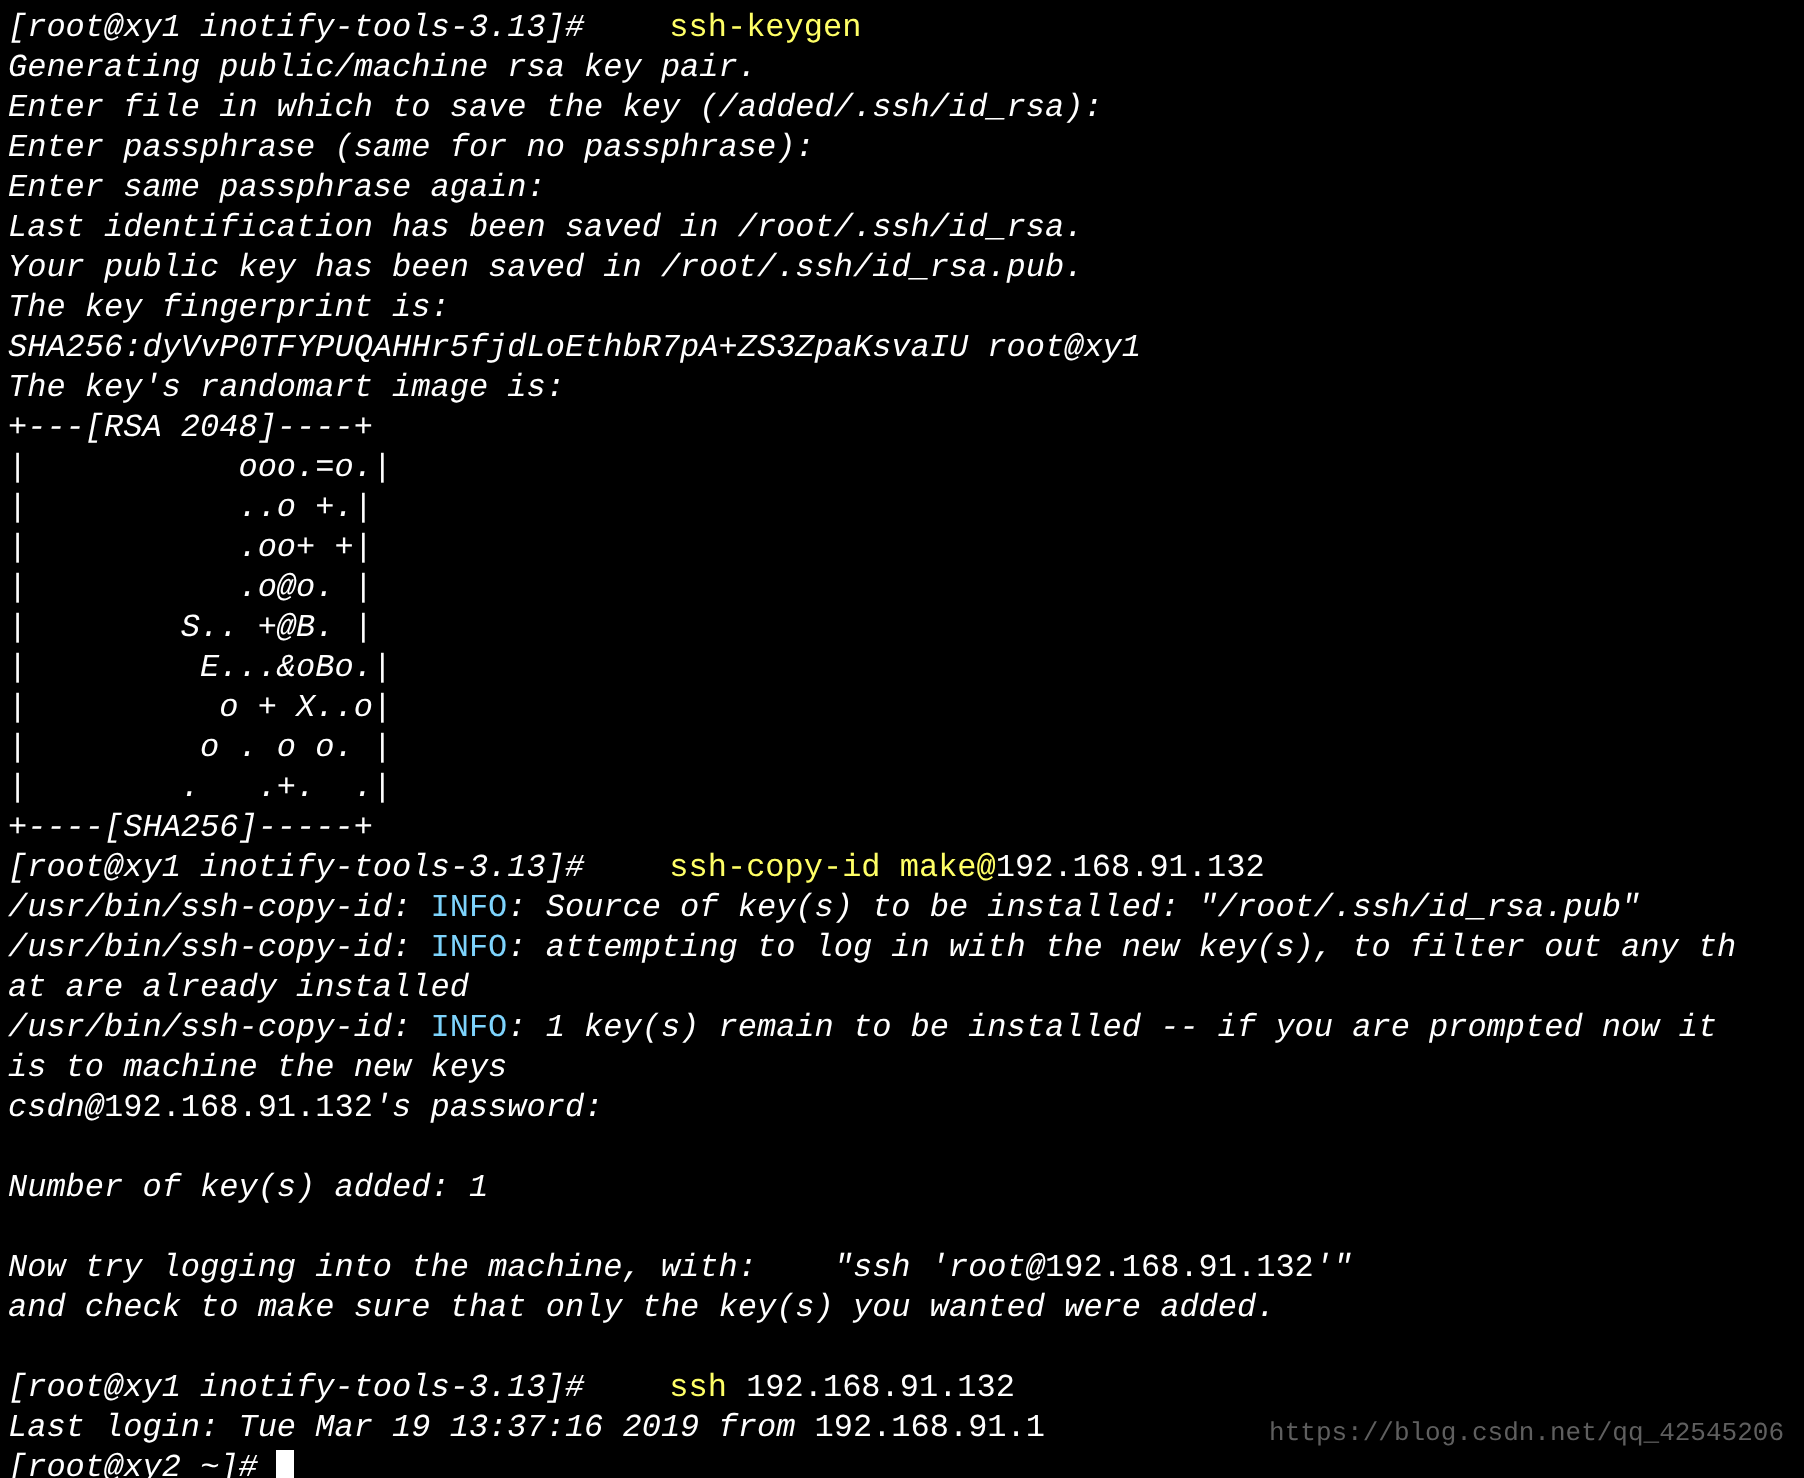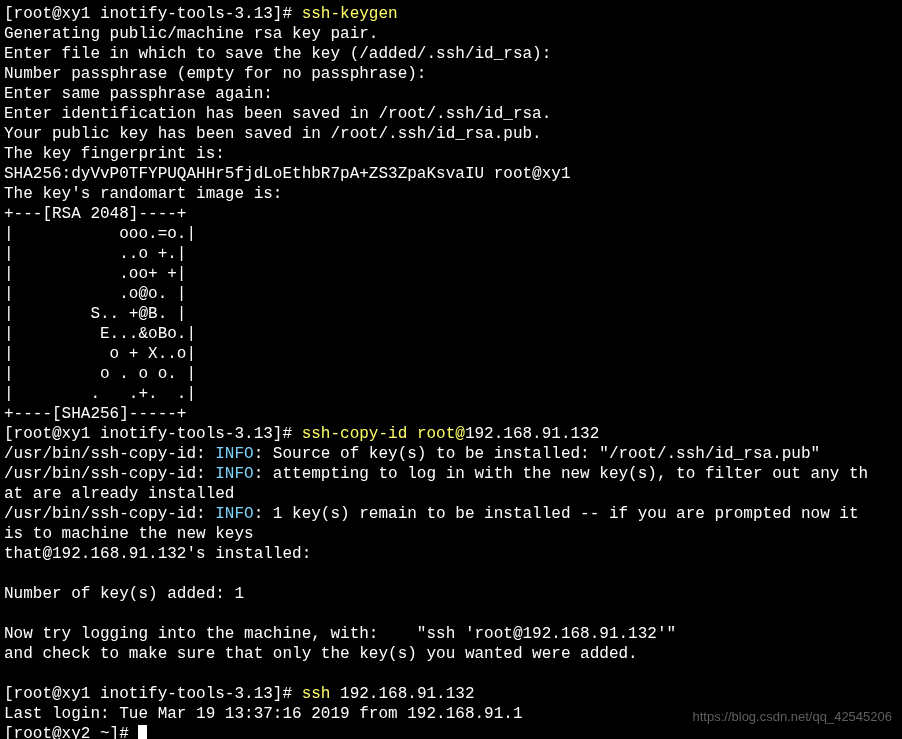--- a/index.html
+++ b/index.html
@@ -17,78 +17,80 @@
       width: 902px;
       height: 739px;
       overflow: hidden;
       position: relative;
     }
     .terminal {
       white-space: pre;
     }
     .yellow {
       color: #ffff66;
+      margin-left: 33px;
     }
     .magenta {
       color: #ffffff;
     }
     .cyan {
       color: #7dd3fc;
     }
     .white {
       color: #ffffff;
+      font-style: italic;
     }
     .cursor {
       display: inline-block;
       width: 9px;
       height: 18px;
       background-color: #ffffff;
       vertical-align: text-bottom;
     }
     .watermark {
       position: absolute;
       bottom: 14px;
       right: 10px;
       color: #888888;
-      font-family: Liberation Sans, sans-serif;
+      font-family: Liberation Mono, monospace;
       font-size: 13px;
       opacity: 0.7;
     }
   </style>
 </head>
 <body>
 
 <div class="terminal"><span><span class="white">[root@xy1 inotify-tools-3.13]# </span><span class="yellow">ssh-keygen</span></span>
 <span class="white">Generating public/machine rsa key pair.</span>
 <span class="white">Enter file in which to save the key (/added/.ssh/id_rsa):</span>
-<span class="white">Number passphrase (empty for no passphrase):</span>
+<span class="white">Enter passphrase (same for no passphrase):</span>
 <span class="white">Enter same passphrase again:</span>
-<span class="white">Enter identification has been saved in /root/.ssh/id_rsa.</span>
+<span class="white">Last identification has been saved in /root/.ssh/id_rsa.</span>
 <span class="white">Your public key has been saved in /root/.ssh/id_rsa.pub.</span>
 <span class="white">The key fingerprint is:</span>
 <span class="white">SHA256:dyVvP0TFYPUQAHHr5fjdLoEthbR7pA+ZS3ZpaKsvaIU root@xy1</span>
 <span class="white">The key's randomart image is:</span>
 <span class="white">+---[RSA 2048]----+</span>
 <span class="white">|           ooo.=o.|</span>
 <span class="white">|           ..o +.|</span>
 <span class="white">|           .oo+ +|</span>
 <span class="white">|           .o@o. |</span>
 <span class="white">|        S.. +@B. |</span>
 <span class="white">|         E...&amp;oBo.|</span>
 <span class="white">|          o + X..o|</span>
 <span class="white">|         o . o o. |</span>
 <span class="white">|        .   .+.  .|</span>
 <span class="white">+----[SHA256]-----+</span>
-<span><span class="white">[root@xy1 inotify-tools-3.13]# </span><span class="yellow">ssh-copy-id root@</span><span class="magenta">192.168.91.132</span></span>
+<span><span class="white">[root@xy1 inotify-tools-3.13]# </span><span class="yellow">ssh-copy-id make@</span><span class="magenta">192.168.91.132</span></span>
 <span><span class="white">/usr/bin/ssh-copy-id: </span><span class="cyan">INFO</span><span class="white">: Source of key(s) to be installed: "/root/.ssh/id_rsa.pub"</span></span>
 <span><span class="white">/usr/bin/ssh-copy-id: </span><span class="cyan">INFO</span><span class="white">: attempting to log in with the new key(s), to filter out any th</span></span>
 <span class="white">at are already installed</span>
 <span><span class="white">/usr/bin/ssh-copy-id: </span><span class="cyan">INFO</span><span class="white">: 1 key(s) remain to be installed -- if you are prompted now it </span></span>
 <span class="white">is to machine the new keys</span>
-<span><span class="white">that@</span><span class="magenta">192.168.91.132</span><span class="white">'s installed:</span></span>
+<span><span class="white">csdn@</span><span class="magenta">192.168.91.132</span><span class="white">'s password:</span></span>
 
 <span class="white">Number of key(s) added: 1</span>
 
 <span><span class="white">Now try logging into the machine, with:    "ssh 'root@</span><span class="magenta">192.168.91.132</span><span class="white">'"</span></span>
 <span class="white">and check to make sure that only the key(s) you wanted were added.</span>
 
 <span><span class="white">[root@xy1 inotify-tools-3.13]# </span><span class="yellow">ssh </span><span class="magenta">192.168.91.132</span></span>
 <span><span class="white">Last login: Tue Mar 19 13:37:16 2019 from </span><span class="magenta">192.168.91.1</span></span>
 <span><span class="white">[root@xy2 ~]# </span><span class="cursor"></span></span></div>
 

